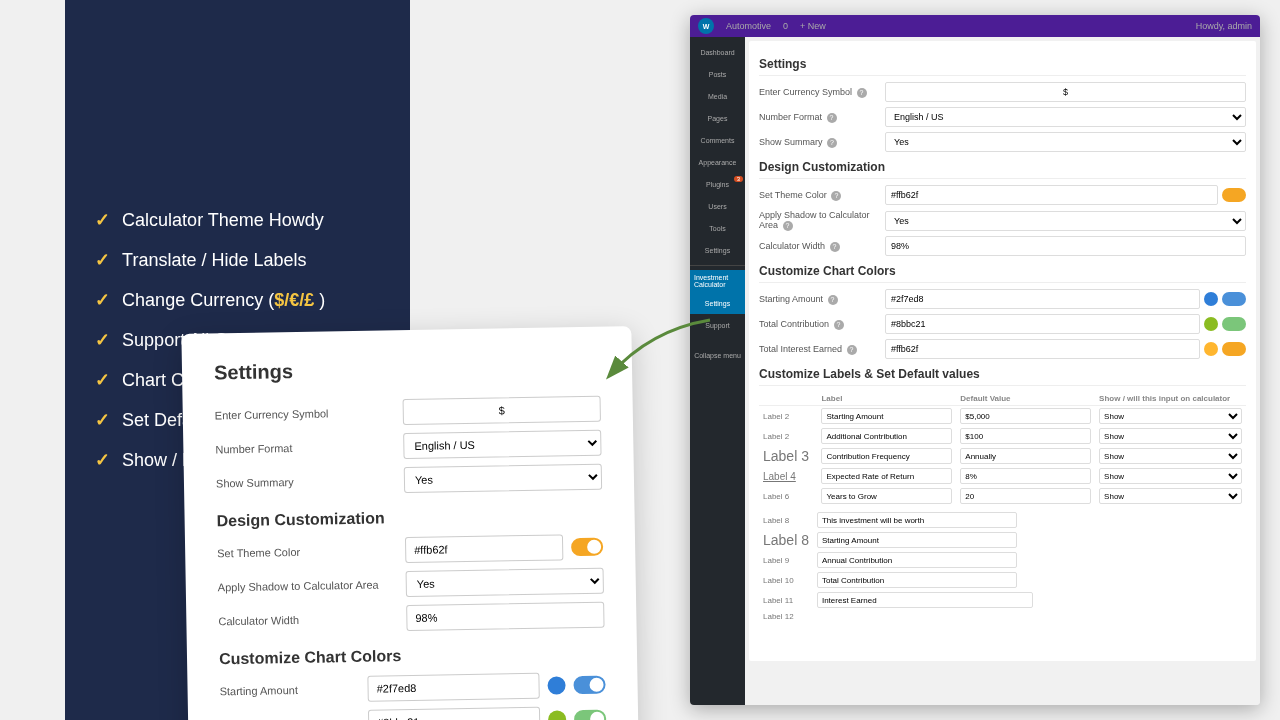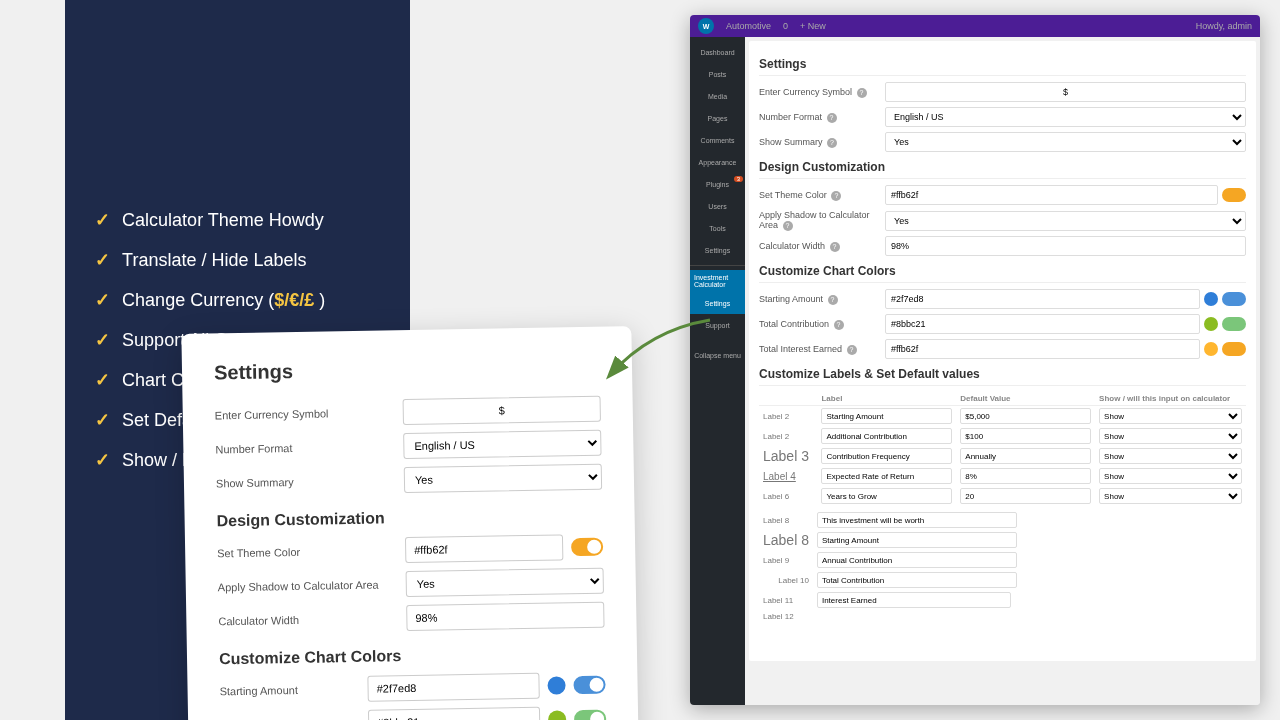--- a/index.html
+++ b/index.html
@@ -675,26 +675,26 @@
     </tr>
               <tr>
       <td style="font-size:14px;color:#777;white-space:nowrap;width:30px;">Label 8</td>
       <td><input class="td-input" value="Starting Amount" style="width: 200px;"></td>
     </tr>
               <tr>
       <td style="font-size:8px;color:#777;white-space:nowrap;width:30px;">Label 9</td>
       <td><input class="td-input" value="Annual Contribution" style="width: 200px;"></td>
     </tr>
               <tr>
-      <td style="font-size:8px;color:#777;white-space:nowrap;width:30px;text-align:right;">Label 10</td>
+      <td style="font-size:8px;color:#777;white-space:nowrap;width:30px;">Label 10</td>
       <td><input class="td-input" value="Total Contribution" style="width: 200px;"></td>
     </tr>
               <tr>
       <td style="font-size:8px;color:#777;white-space:nowrap;width:30px;">Label 11</td>
-      <td><input class="td-input" value="Interest Earned" style="width: 194px;"></td>
+      <td><input class="td-input" value="Interest Earned" style="width: 216px;"></td>
     </tr>
               <tr>
       <td style="font-size:8px;color:#777;white-space:nowrap;width:30px;">Label 12</td>
       <td></td>
     </tr>
             </tbody>
         </table>
 
       </div>
     </div>

